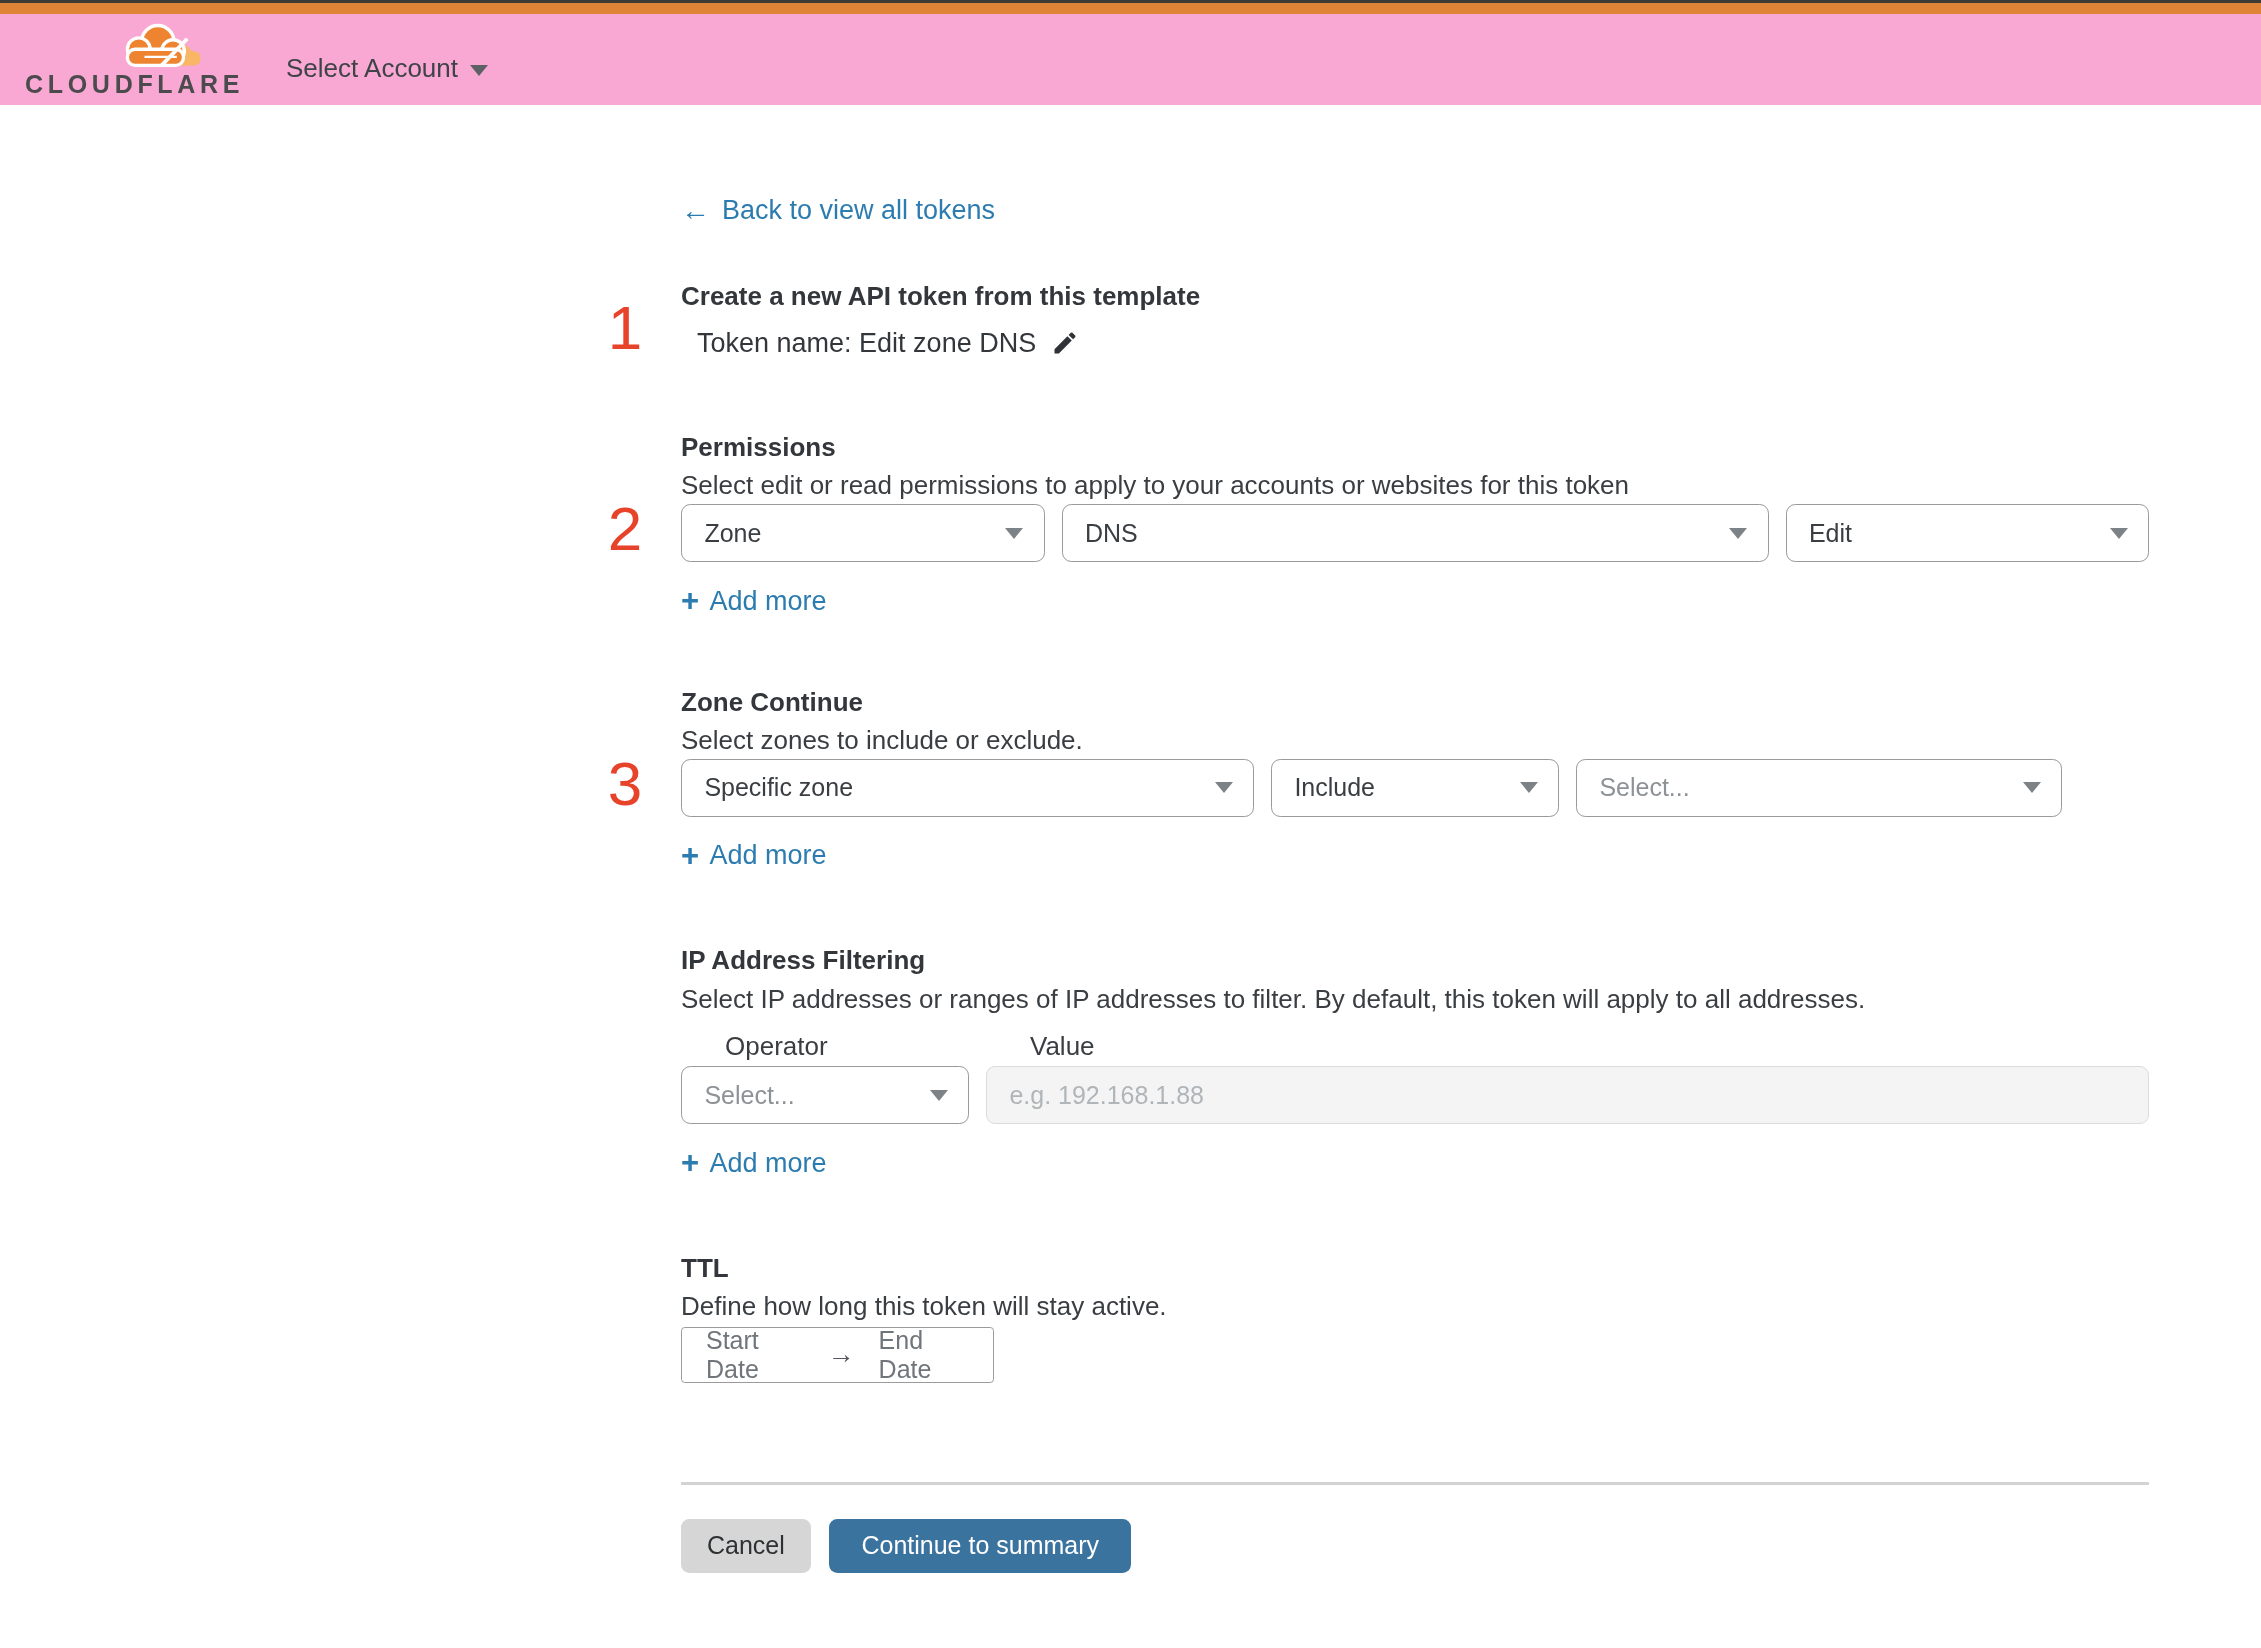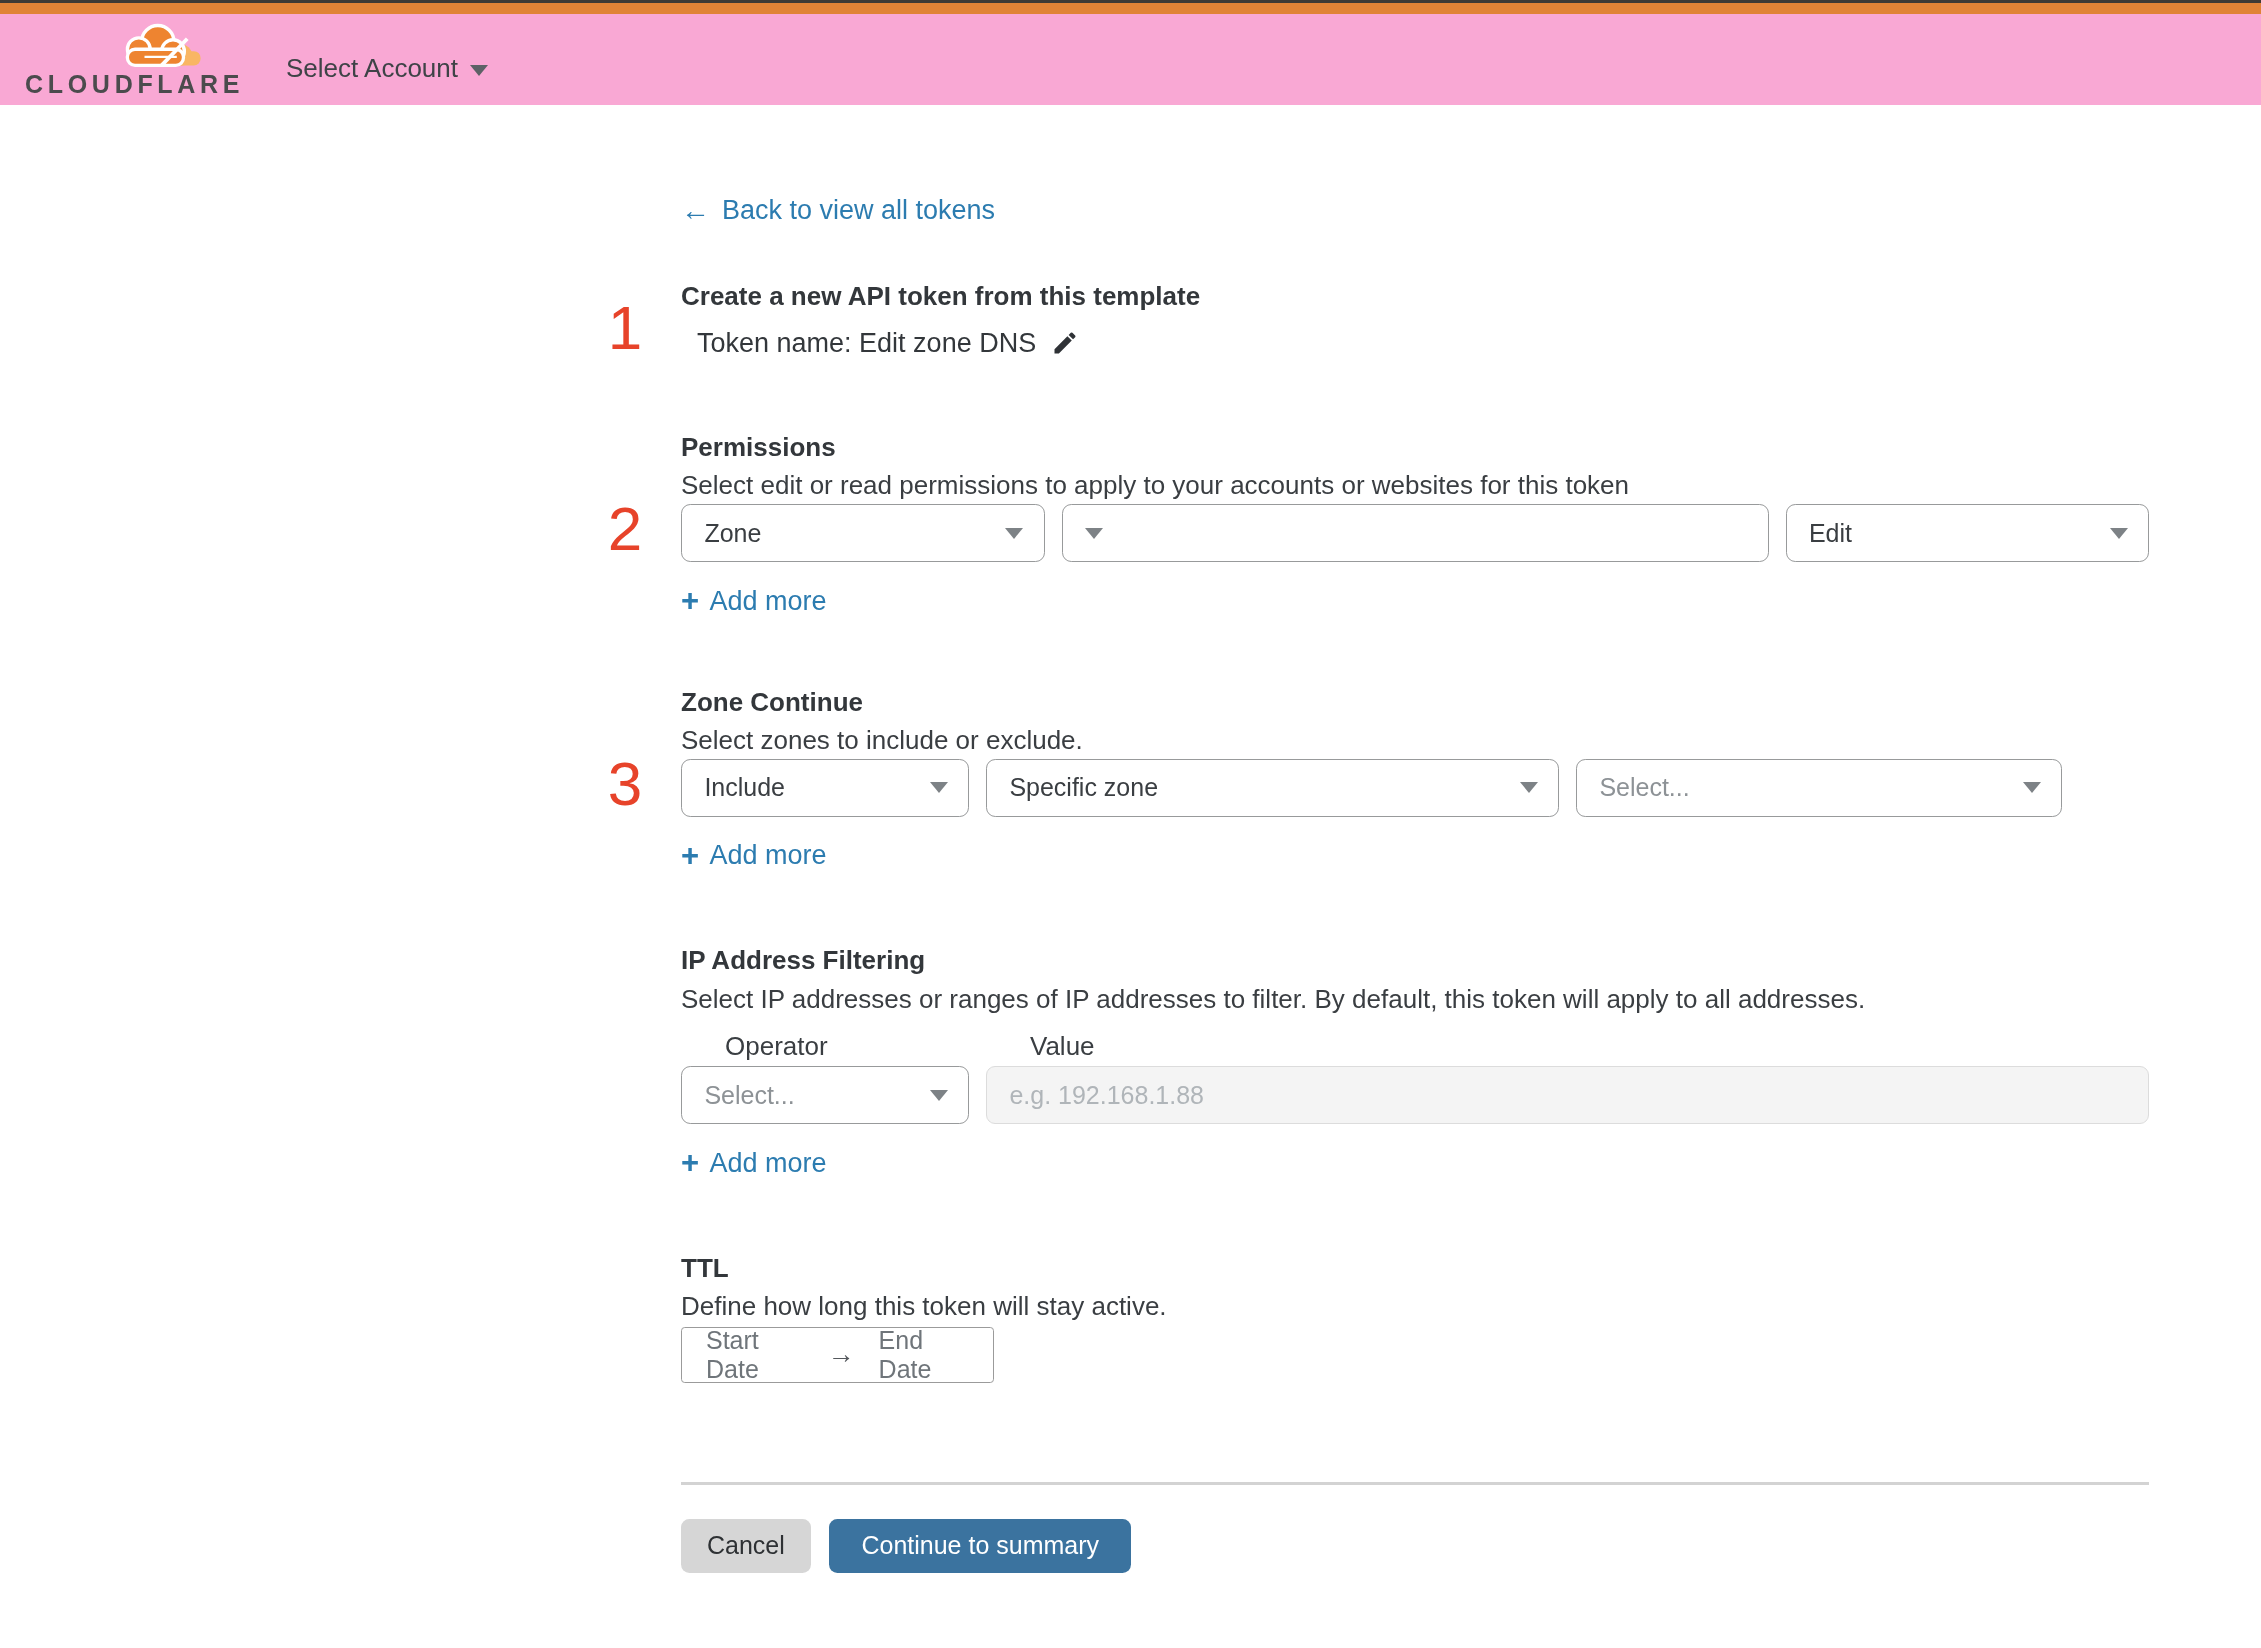--- a/index.html
+++ b/index.html
@@ -137,44 +137,45 @@
     <section class="sec-permissions">
       <div class="step-num">2</div>
       <h3>Permissions</h3>
       <p class="desc">Select edit or read permissions to apply to your accounts or websites for this token</p>
       <div class="select-row">
         <div class="select w-390">
           <span class="value">Zone</span>
           <span class="caret"></span>
         </div>
         <div class="select w-759">
+          <span class="value">DNS</span>
           <span class="caret"></span>
         </div>
         <div class="select w-390">
           <span class="value">Edit</span>
           <span class="caret"></span>
         </div>
       </div>
       <a class="add-more">
         <span class="plus">+</span>
         <span>Add more</span>
       </a>
     </section>
 
     <section class="sec-zones">
       <div class="step-num">3</div>
       <h3>Zone Continue</h3>
       <p class="desc">Select zones to include or exclude.</p>
       <div class="select-row">
+        <div class="select w-615">
+          <span class="value">Specific zone</span>
+          <span class="caret"></span>
+        </div>
         <div class="select w-309">
           <span class="value">Include</span>
-          <span class="caret"></span>
-        </div>
-        <div class="select w-615">
-          <span class="value">Specific zone</span>
           <span class="caret"></span>
         </div>
         <div class="select w-521">
           <span class="value is-placeholder">Select...</span>
           <span class="caret"></span>
         </div>
       </div>
       <a class="add-more">
         <span class="plus">+</span>
         <span>Add more</span>

